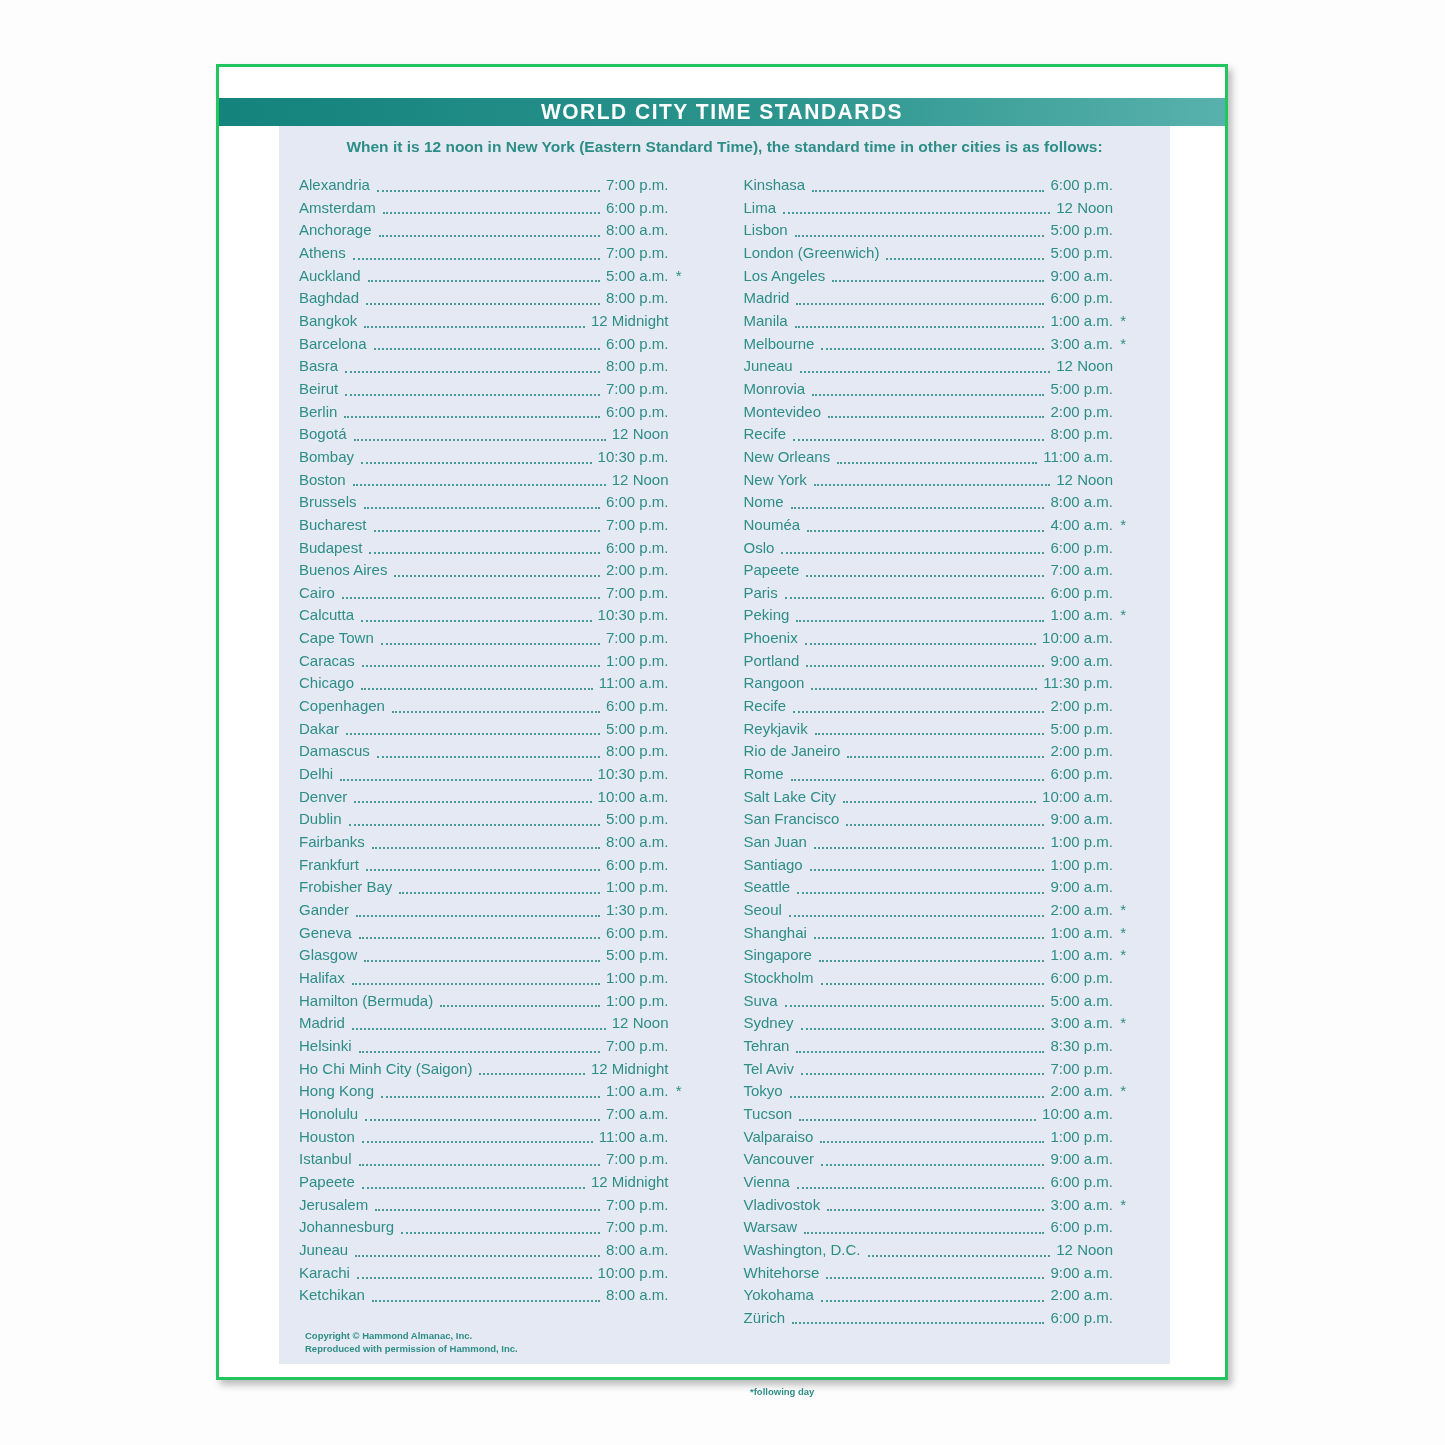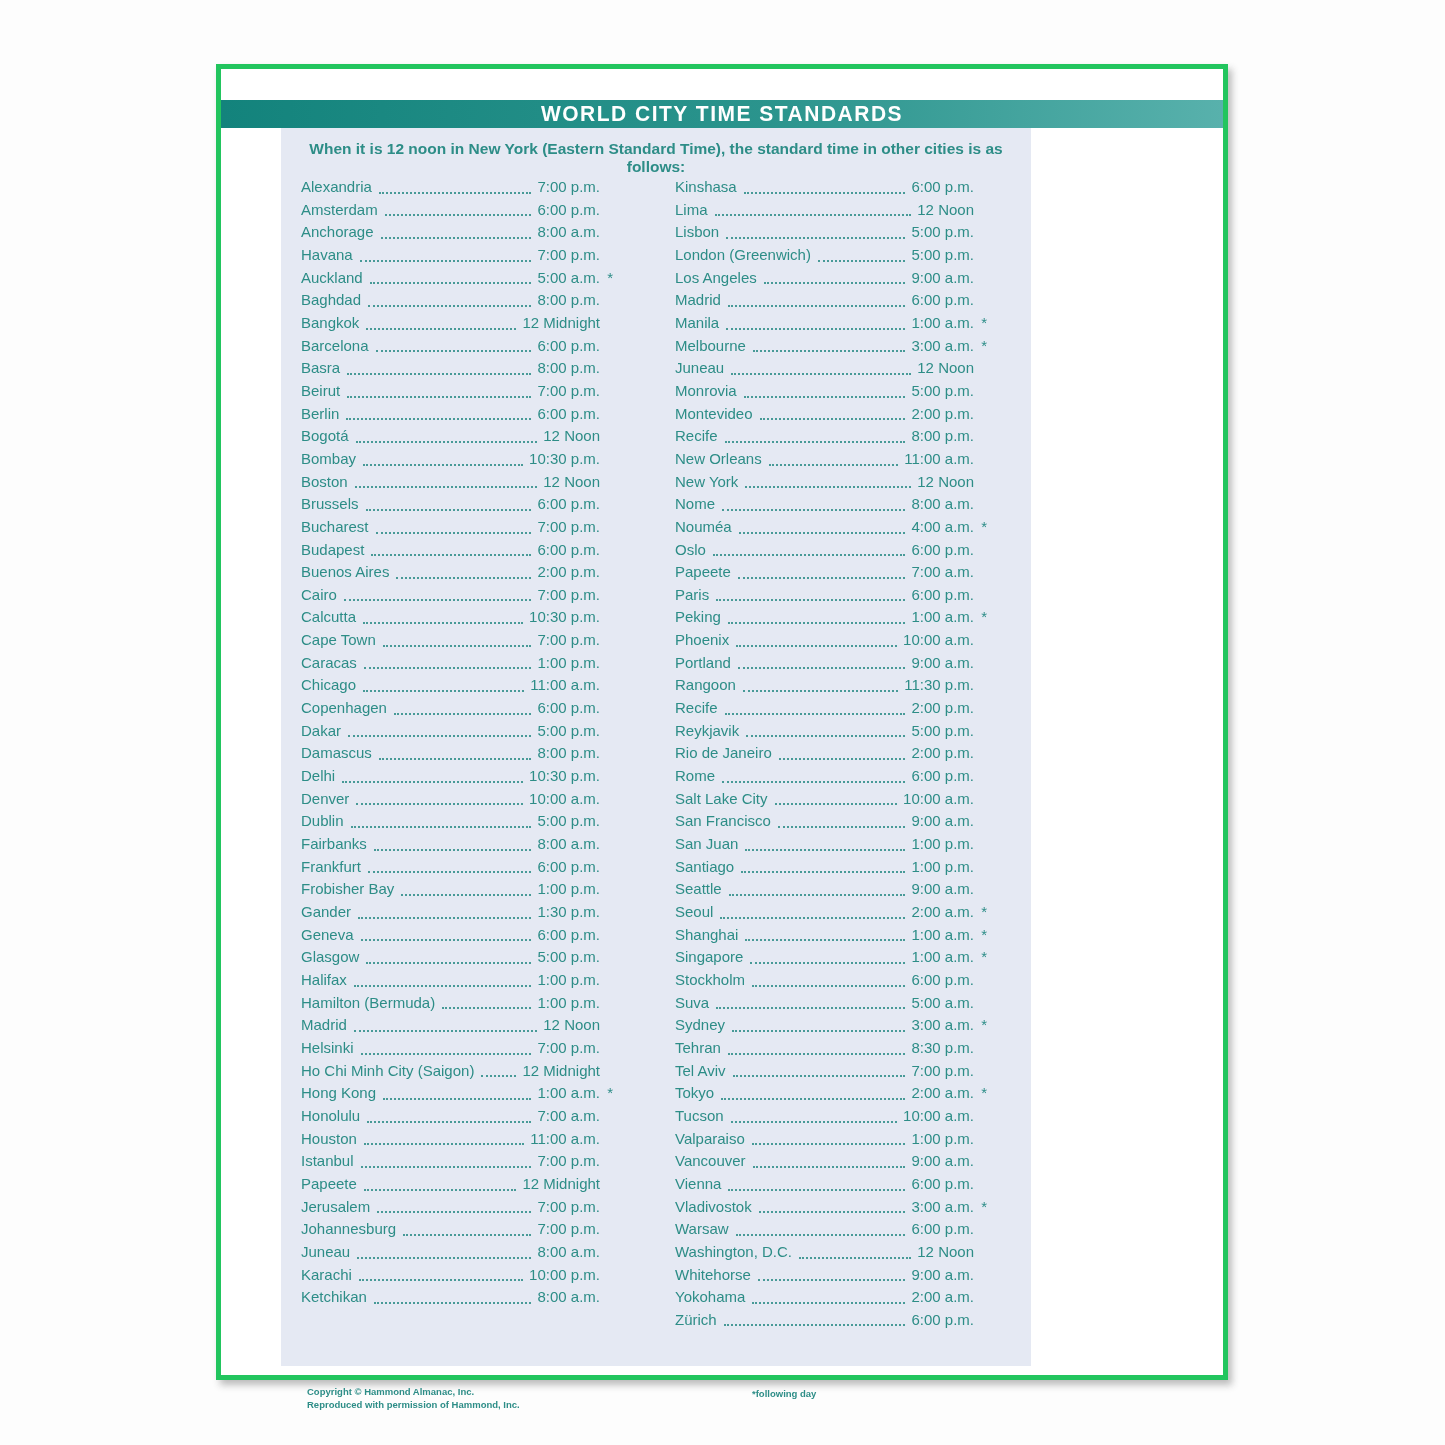--- a/index.html
+++ b/index.html
@@ -5,37 +5,36 @@
   html,body{margin:0;padding:0;}
   body{
     width:1445px;height:1445px;position:relative;
     background:#fdfdfd;
     font-family:"Liberation Sans", sans-serif;
     overflow:hidden;
   }
   .page{
     position:absolute;left:216px;top:64px;width:1012px;height:1316px;
     background:#ffffff;
-    border:5px solid #22c55e;
+    border:3px solid #22c55e;
     box-shadow:4px 5px 7px rgba(40,40,40,.30);
     box-sizing:border-box;
   }
   .title-bar{
     position:absolute;left:0;top:31px;width:100%;height:28px;
     background:linear-gradient(90deg, var(--bar-start), #2b948d 55%, var(--bar-end));
     display:flex;align-items:center;justify-content:center;
   }
   .title-bar h1{
     margin:0;color:#ffffff;font-size:21px;font-weight:bold;
     letter-spacing:1.5px;transform:scaleY(1.04);
   }
   .panel{
-    position:absolute;left:60px;top:59px;width:730px;height:1238px;
+    position:absolute;left:60px;top:59px;width:891px;height:1238px;
     background:var(--panel-bg);
-    padding-left:20px;
   }
   .subtitle{
     position:absolute;left:0;top:12px;width:100%;margin:0;
     text-align:center;color:var(--teal);font-weight:bold;font-size:15.5px;
   }
   .columns{
     position:absolute;left:20px;right:57px;top:48px;
     display:flex;gap:75px;
   }
   .col{flex:1;min-width:0;}
@@ -45,21 +44,21 @@
   }
   .city{white-space:nowrap;}
   .dots{
     flex:1;align-self:flex-end;height:9px;margin:0 6px 5px 7px;
     border-bottom:2px dotted var(--teal);
     opacity:.85;min-width:12px;
   }
   .time{white-space:nowrap;}
   .star{position:absolute;right:-13px;top:0;}
   .copyright{
-    position:absolute;left:26px;top:1258px;
+    position:absolute;left:26px;top:1204px;
     color:var(--teal);font-size:9.5px;line-height:12.5px;font-weight:bold;
   }
   .footnote{
     position:absolute;left:471px;top:1260px;
     color:var(--teal);font-size:9.5px;font-weight:bold;
   }
 </style>
 </head>
 <body>
 
@@ -80,21 +79,21 @@
             <span class="city">Amsterdam</span>
             <span class="dots"></span>
             <span class="time">6:00 p.m.</span>
           </div>
           <div class="row">
             <span class="city">Anchorage</span>
             <span class="dots"></span>
             <span class="time">8:00 a.m.</span>
           </div>
           <div class="row">
-            <span class="city">Havana</span>
+            <span class="city">Athens</span>
             <span class="dots"></span>
             <span class="time">7:00 p.m.</span>
           </div>
           <div class="row">
             <span class="city">Auckland</span>
             <span class="dots"></span>
             <span class="time">5:00 a.m.</span>
             <span class="star">*</span>
           </div>
           <div class="row">

